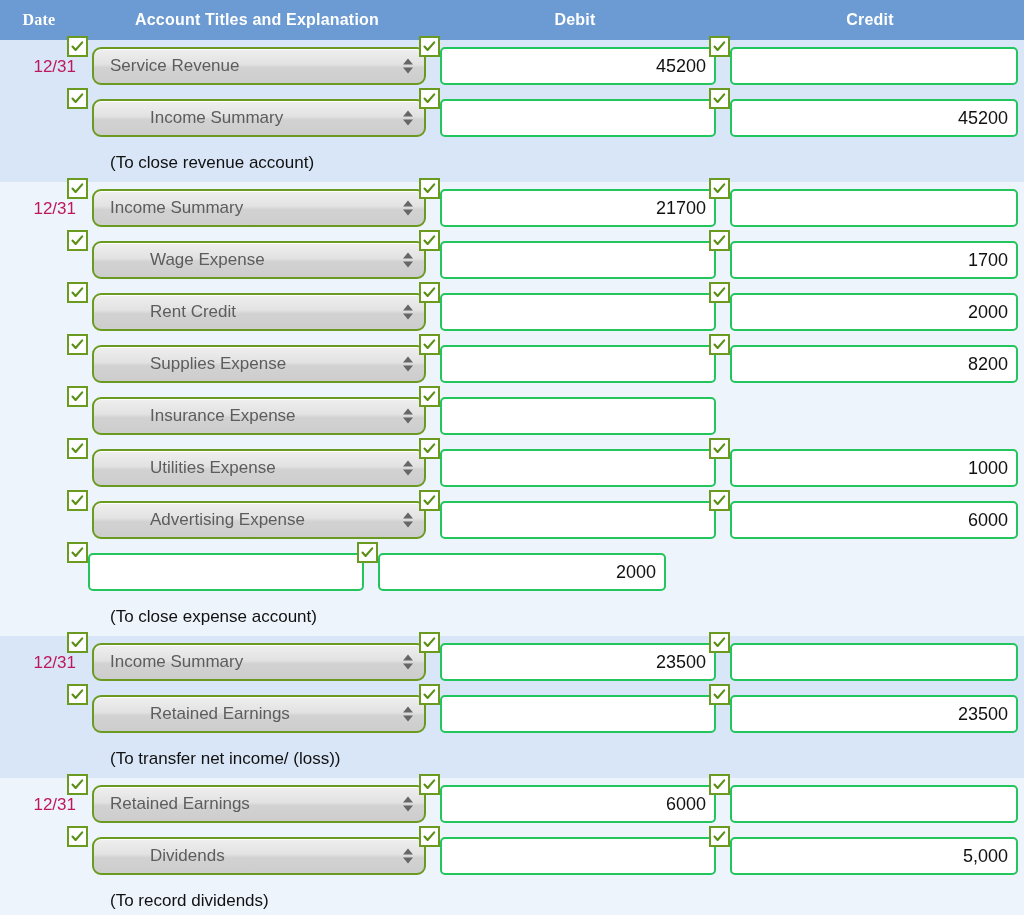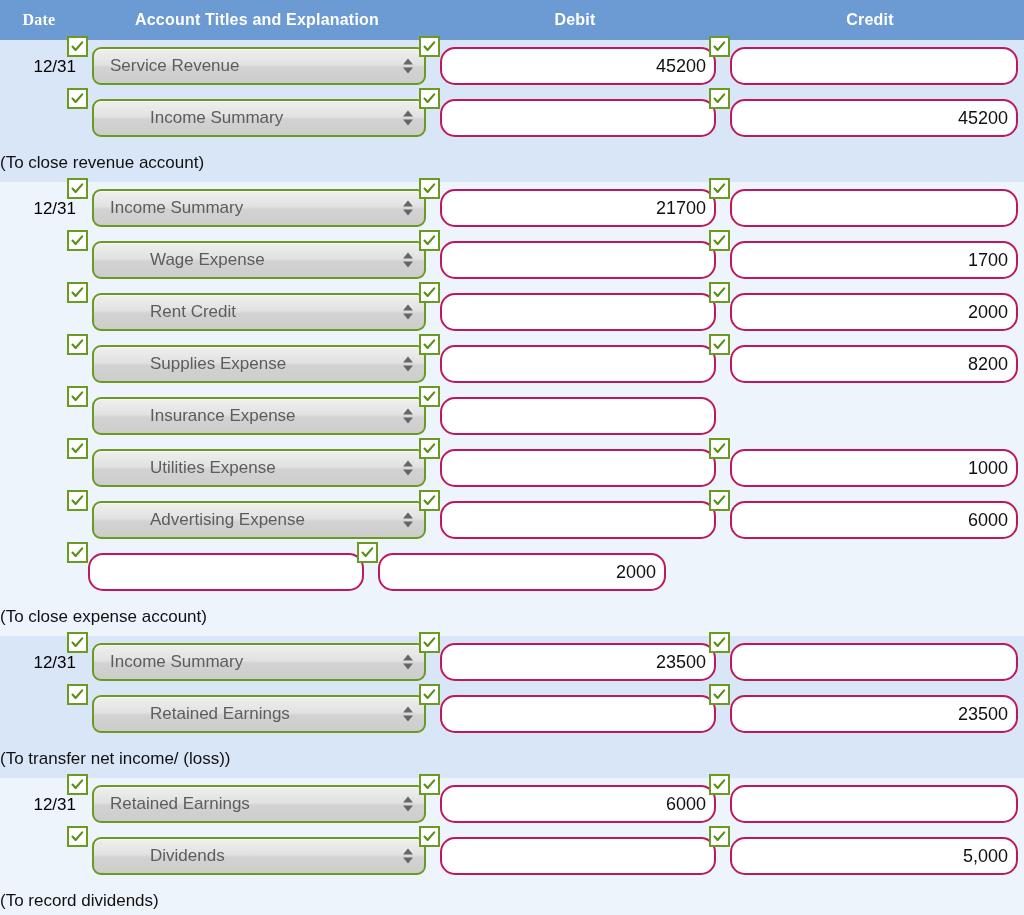--- a/index.html
+++ b/index.html
@@ -41,21 +41,21 @@
     display: flex;
     align-items: center;
     height: 52px;
     position: relative;
   }
   .date-cell {
     width: 78px;
     text-align: right;
     padding-right: 2px;
     font-size: 17px;
-    color: #000000;
+    color: #be185d;
     line-height: 1;
   }
 
   
   .field-wrap { position: relative; }
 
   .check {
     position: absolute;
     left: -11px;
     top: -11px;
@@ -104,40 +104,42 @@
   }
   .tri-up { border-bottom: 6px solid #666; }
   .tri-dn { border-top: 6px solid #666; }
 
   
   .money-wrap { position: relative; }
   .money-wrap.debit  { width: 290px; padding-left: 10px; }
   .money-wrap.credit { width: 302px; padding-left: 10px; }
   .money {
     height: 38px;
-    border: 2px solid #be185d;
-    border-radius: 15px;
+    border: 2px solid #22c55e;
+    border-radius: 5px;
     background: #ffffff;
     display: flex;
     align-items: center;
     justify-content: flex-end;
     padding-right: 8px;
     font-size: 18px;
     color: #111;
   }
   .money-wrap.debit  .money { width: 276px; }
   .money-wrap.credit .money { width: 288px; }
 
   
   .expl {
     height: 38px;
     display: flex;
     align-items: center;
+    padding-left: 88px;
     font-size: 17px;
     color: #111;
+    margin-left: 22px;
   }
 </style>
 </head>
 <body>
 
 <div id="page">
 
   <div class="jh-header">
     <div class="jh-date">Date</div>
     <div class="jh-acct">Account Titles and Explanation</div>

